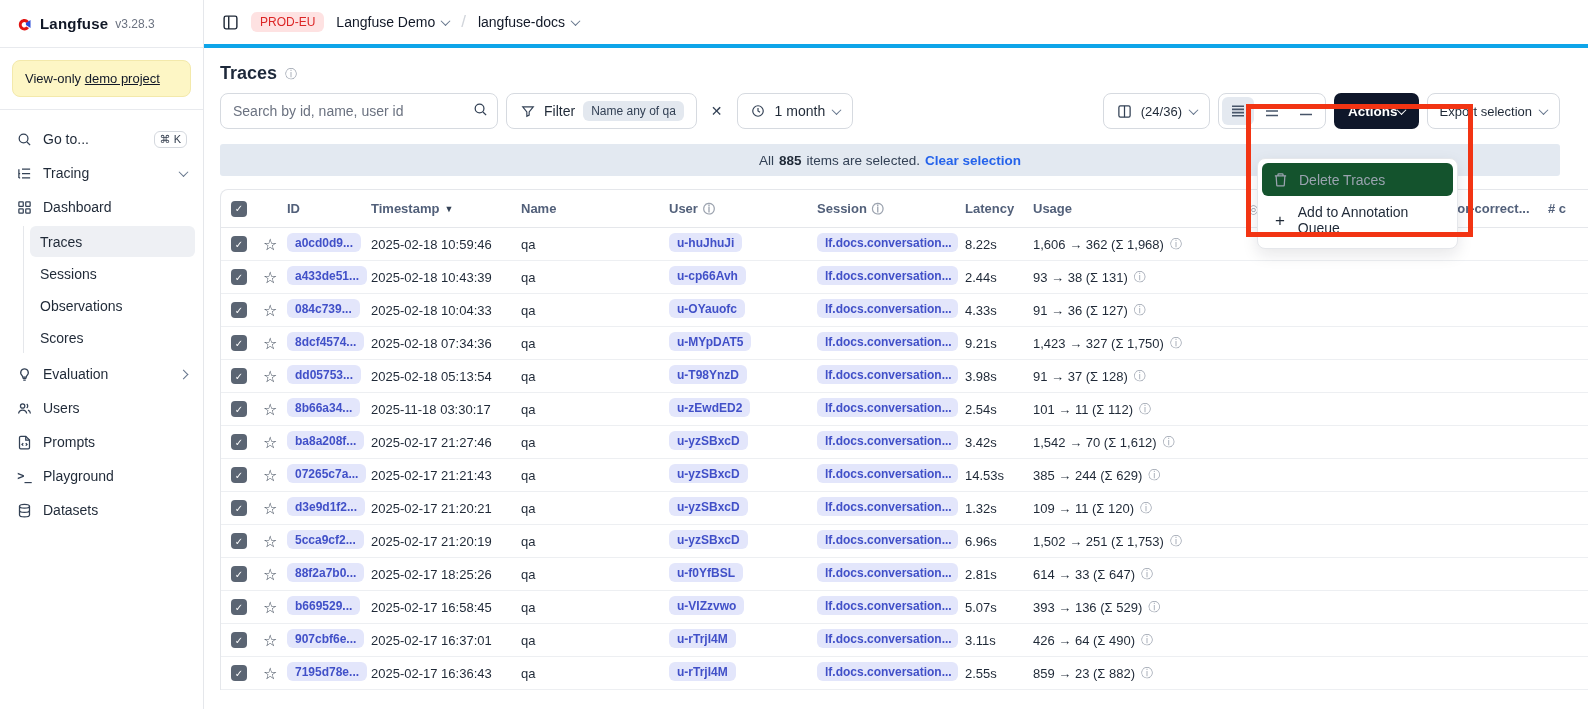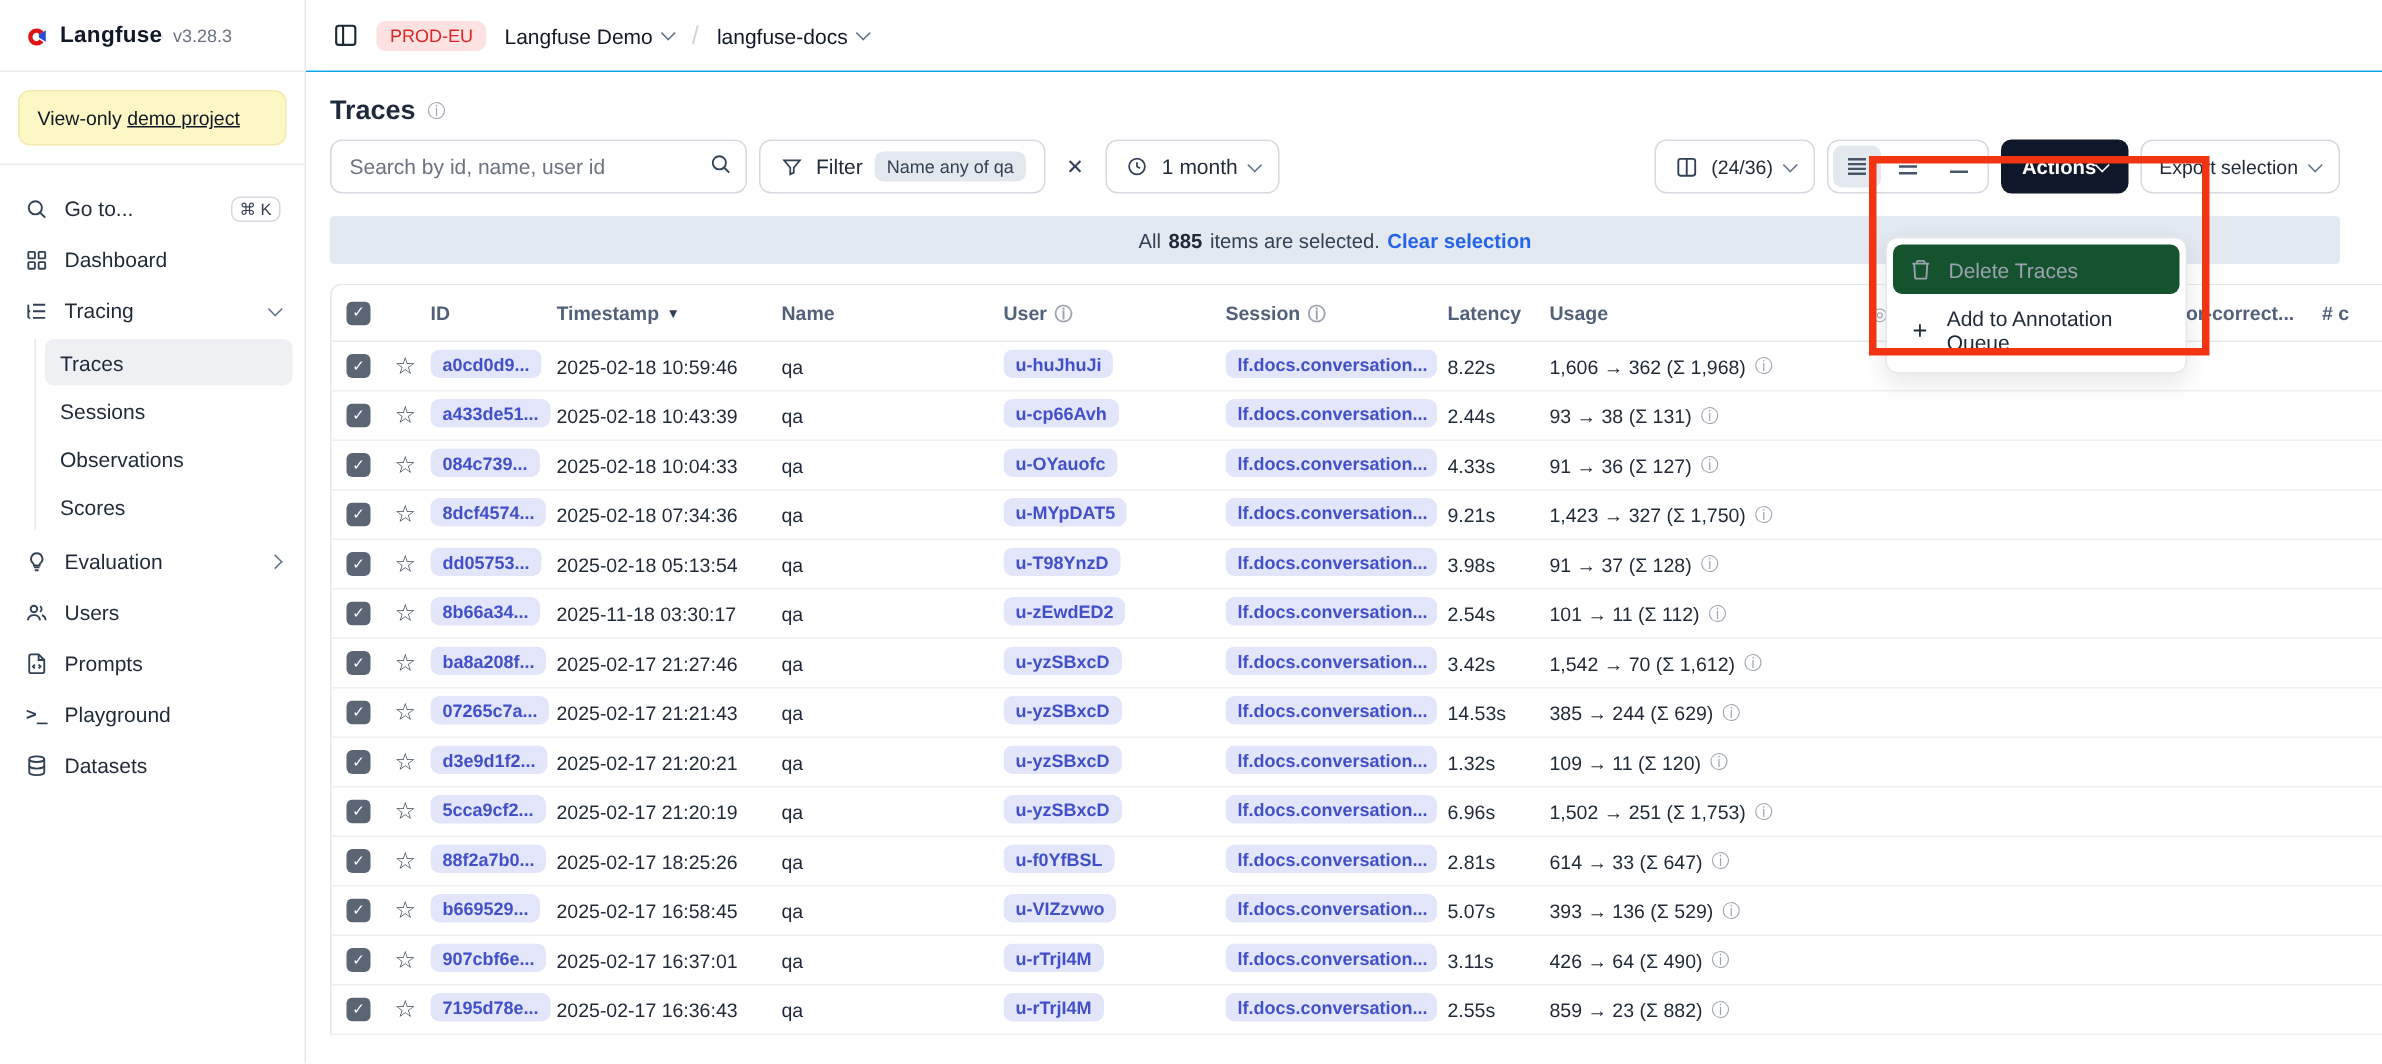--- a/index.html
+++ b/index.html
@@ -24,21 +24,21 @@
   .subnav-item.active { background:#eef0f4; }
   .icon { width:17px; height:17px; display:inline-flex; align-items:center; justify-content:center; color:#334155; flex:none; }
   .icon svg { display:block; }
   .chev { width:7px; height:7px; border-right:1.6px solid #64748b; border-bottom:1.6px solid #64748b; display:inline-block; flex:none; }
   .chev.down { transform:rotate(45deg) translate(-1px,-1px); }
   .chev.right { transform:rotate(-45deg); }
   .term { font-family:"DejaVu Sans Mono",monospace; font-size:12px; font-weight:700; color:#334155; }
 
   
   .main { flex:1; position:relative; overflow:hidden; }
-  .topbar { height:48px; border-bottom:1px solid #0ea5e9; display:flex; align-items:center; gap:12px; padding:0 18px; }
+  .topbar { height:48px; border-bottom:4px solid #0ea5e9; display:flex; align-items:center; gap:12px; padding:0 18px; }
   .env-badge { background:#fee2e2; color:#dc2626; font-size:12px; font-weight:500; border-radius:6px; padding:3px 9px; }
   .crumb { display:flex; align-items:center; gap:7px; font-size:14px; color:#111827; cursor:pointer; }
   .slash { color:#d1d5db; font-size:17px; }
   .page-head { display:flex; align-items:center; gap:8px; padding:15px 0 0 16px; }
   .page-title { font-size:18px; font-weight:700; color:#1e293b; }
   .info-ic { color:#9ca3af; font-size:12px; line-height:1; }
 
   .toolbar { display:flex; align-items:center; gap:8px; margin:9px 28px 0 16px; }
   .search-box { position:relative; width:278px; }
   .search-box input { width:100%; height:36px; border:1px solid #d6dae0; border-radius:8px; padding:0 34px 0 12px; font-size:14px; color:#111827; font-family:inherit; outline:none; }
@@ -114,38 +114,38 @@
               <path d="M16 16l5 5"></path>
             </svg>
         </span>
         <span class="grow">Go to...</span>
         <span class="kbd">⌘ K</span>
       </div>
 
       <div class="nav-item">
         <span class="icon">
           <svg width="15" height="15" viewBox="0 0 24 24" fill="none" stroke="currentColor" stroke-width="2">
+              <path d="M8 5h13M8 12h13M8 19h13M3 5v14"></path>
+              <path d="M3 12h2M3 19h2"></path>
+            </svg>
+        </span>
+        <span class="grow">Tracing</span>
+        <span class="chev down"></span>
+      </div>
+
+      <div class="nav-item">
+        <span class="icon">
+          <svg width="15" height="15" viewBox="0 0 24 24" fill="none" stroke="currentColor" stroke-width="2">
               <rect x="3" y="3" width="7" height="7" rx="1"></rect>
               <rect x="14" y="3" width="7" height="7" rx="1"></rect>
               <rect x="3" y="14" width="7" height="7" rx="1"></rect>
               <rect x="14" y="14" width="7" height="7" rx="1"></rect>
             </svg>
         </span>
         <span class="grow">Dashboard</span>
-      </div>
-
-      <div class="nav-item">
-        <span class="icon">
-          <svg width="15" height="15" viewBox="0 0 24 24" fill="none" stroke="currentColor" stroke-width="2">
-              <path d="M8 5h13M8 12h13M8 19h13M3 5v14"></path>
-              <path d="M3 12h2M3 19h2"></path>
-            </svg>
-        </span>
-        <span class="grow">Tracing</span>
-        <span class="chev down"></span>
       </div>
 
       <div class="subnav">
         <div class="subnav-item active">Traces</div>
         <div class="subnav-item">Sessions</div>
         <div class="subnav-item">Observations</div>
         <div class="subnav-item">Scores</div>
       </div>
 
       <div class="nav-item">

